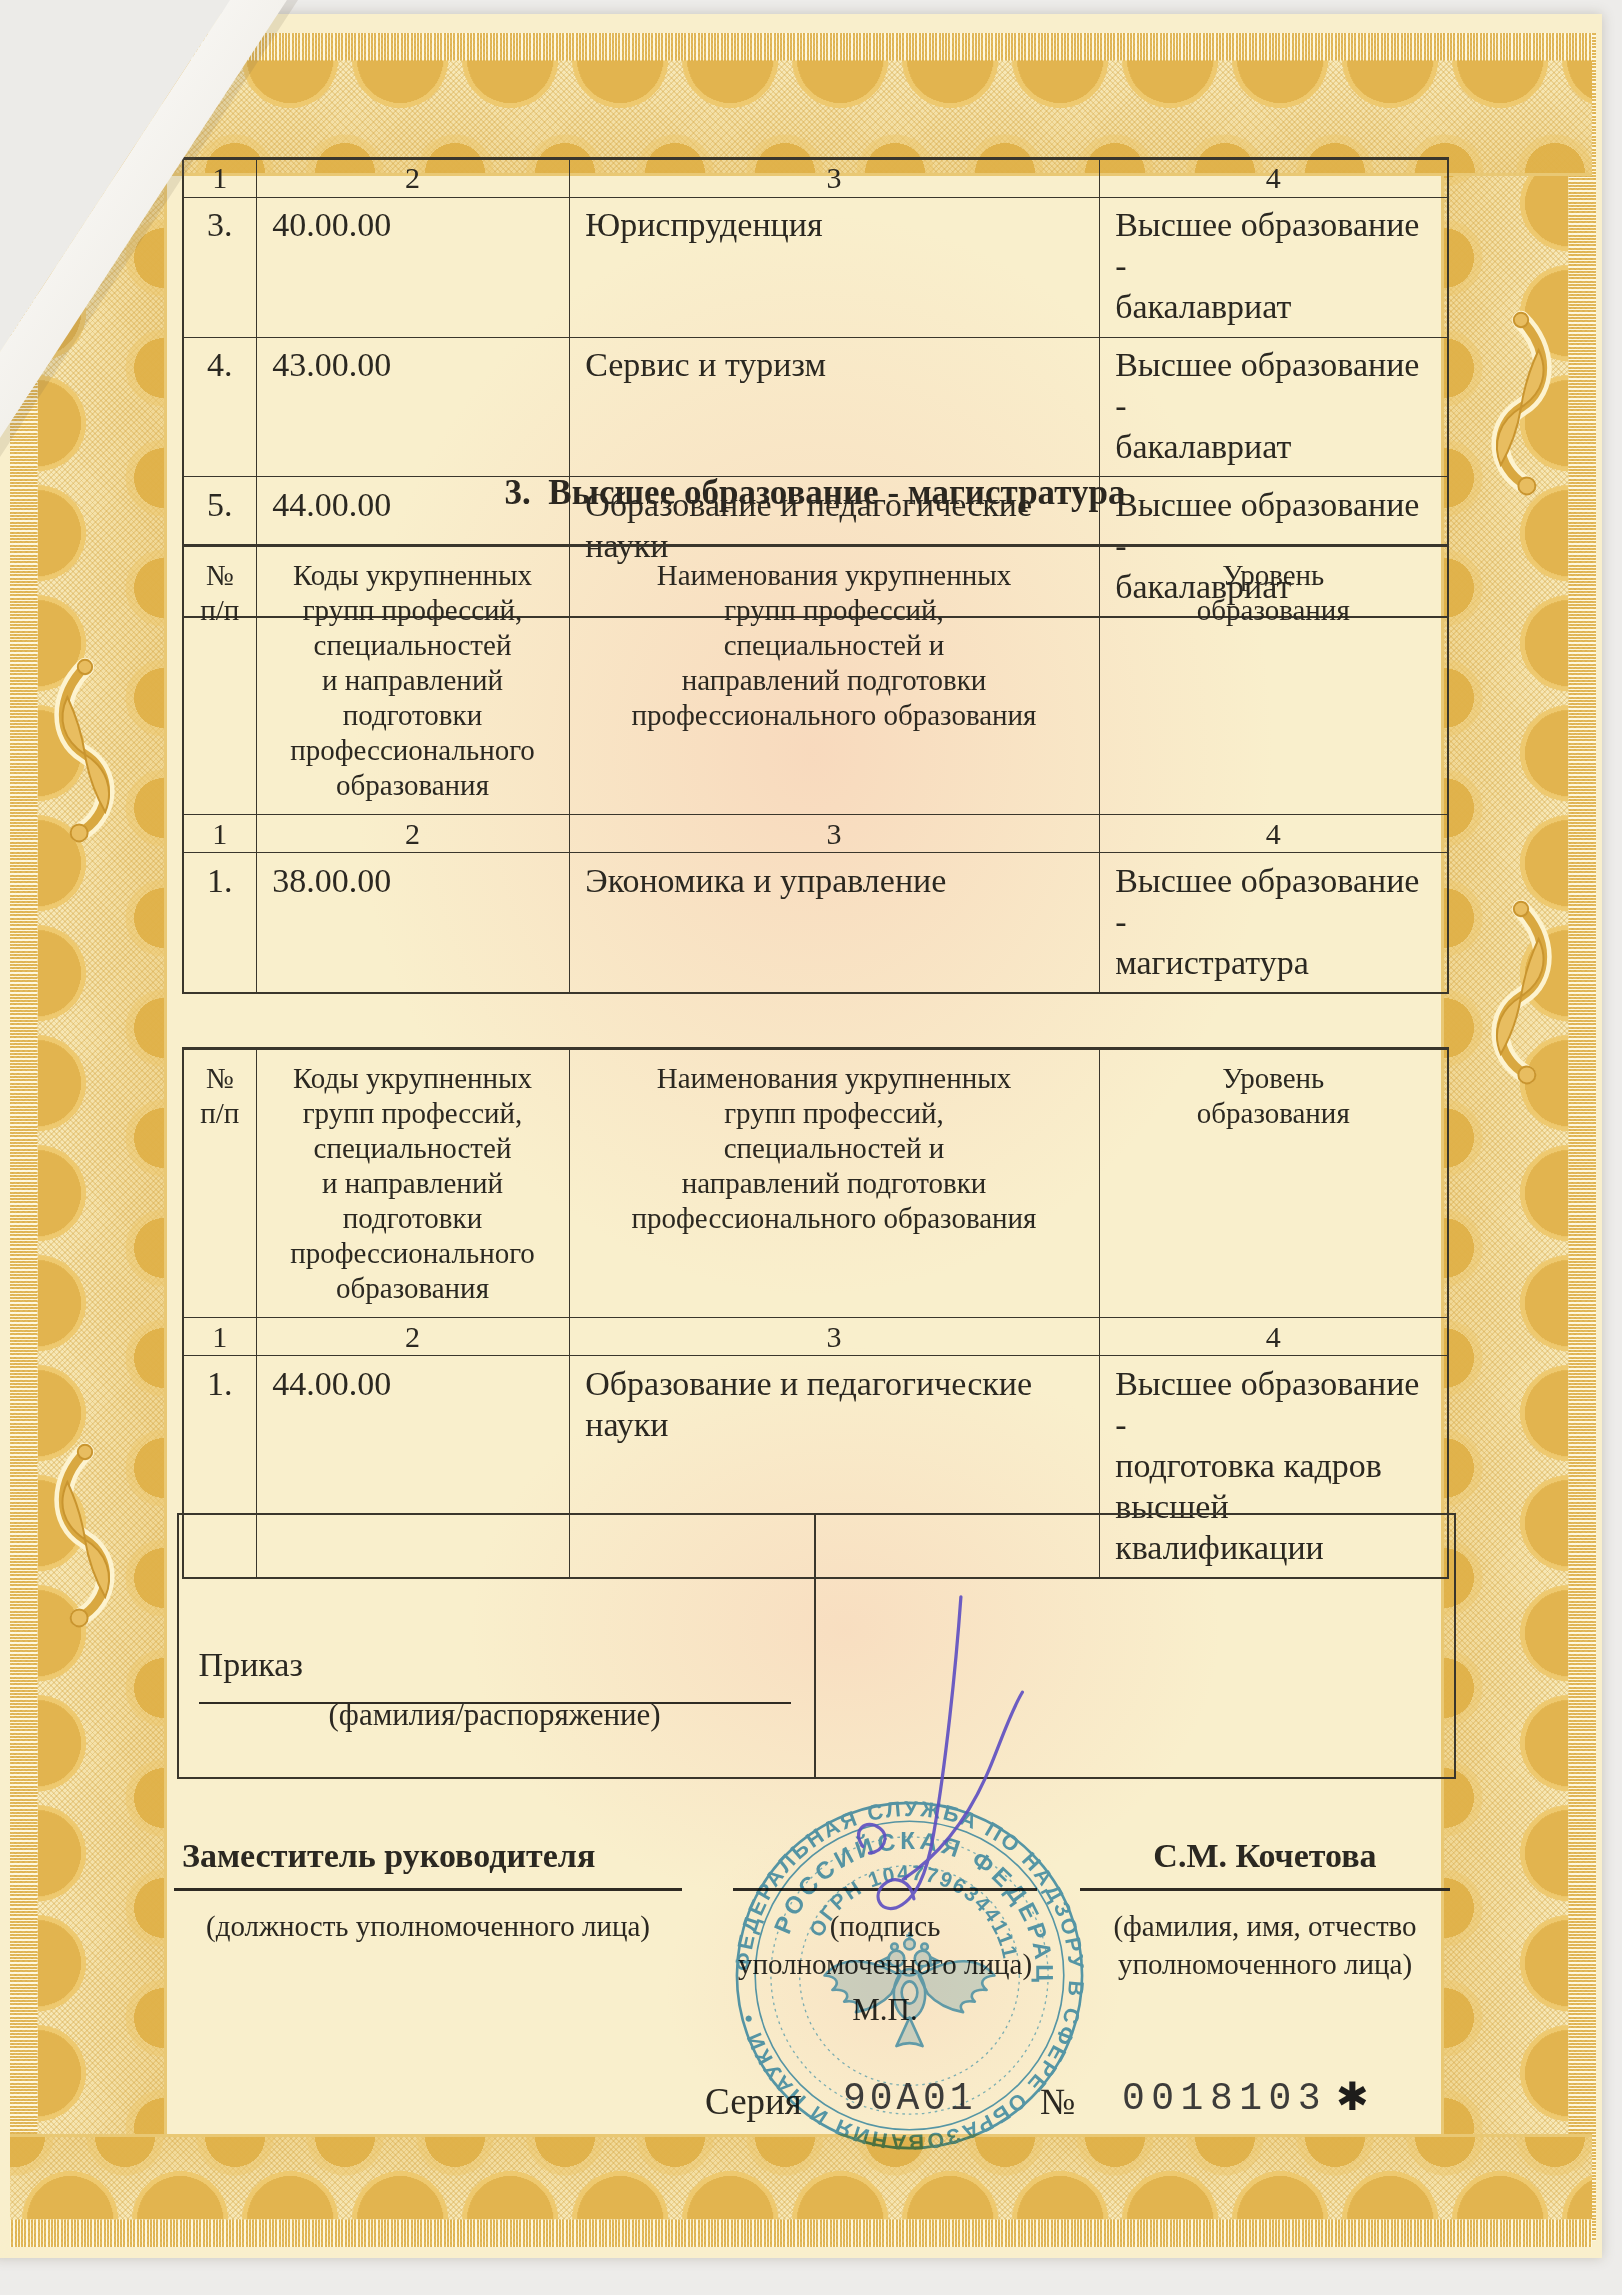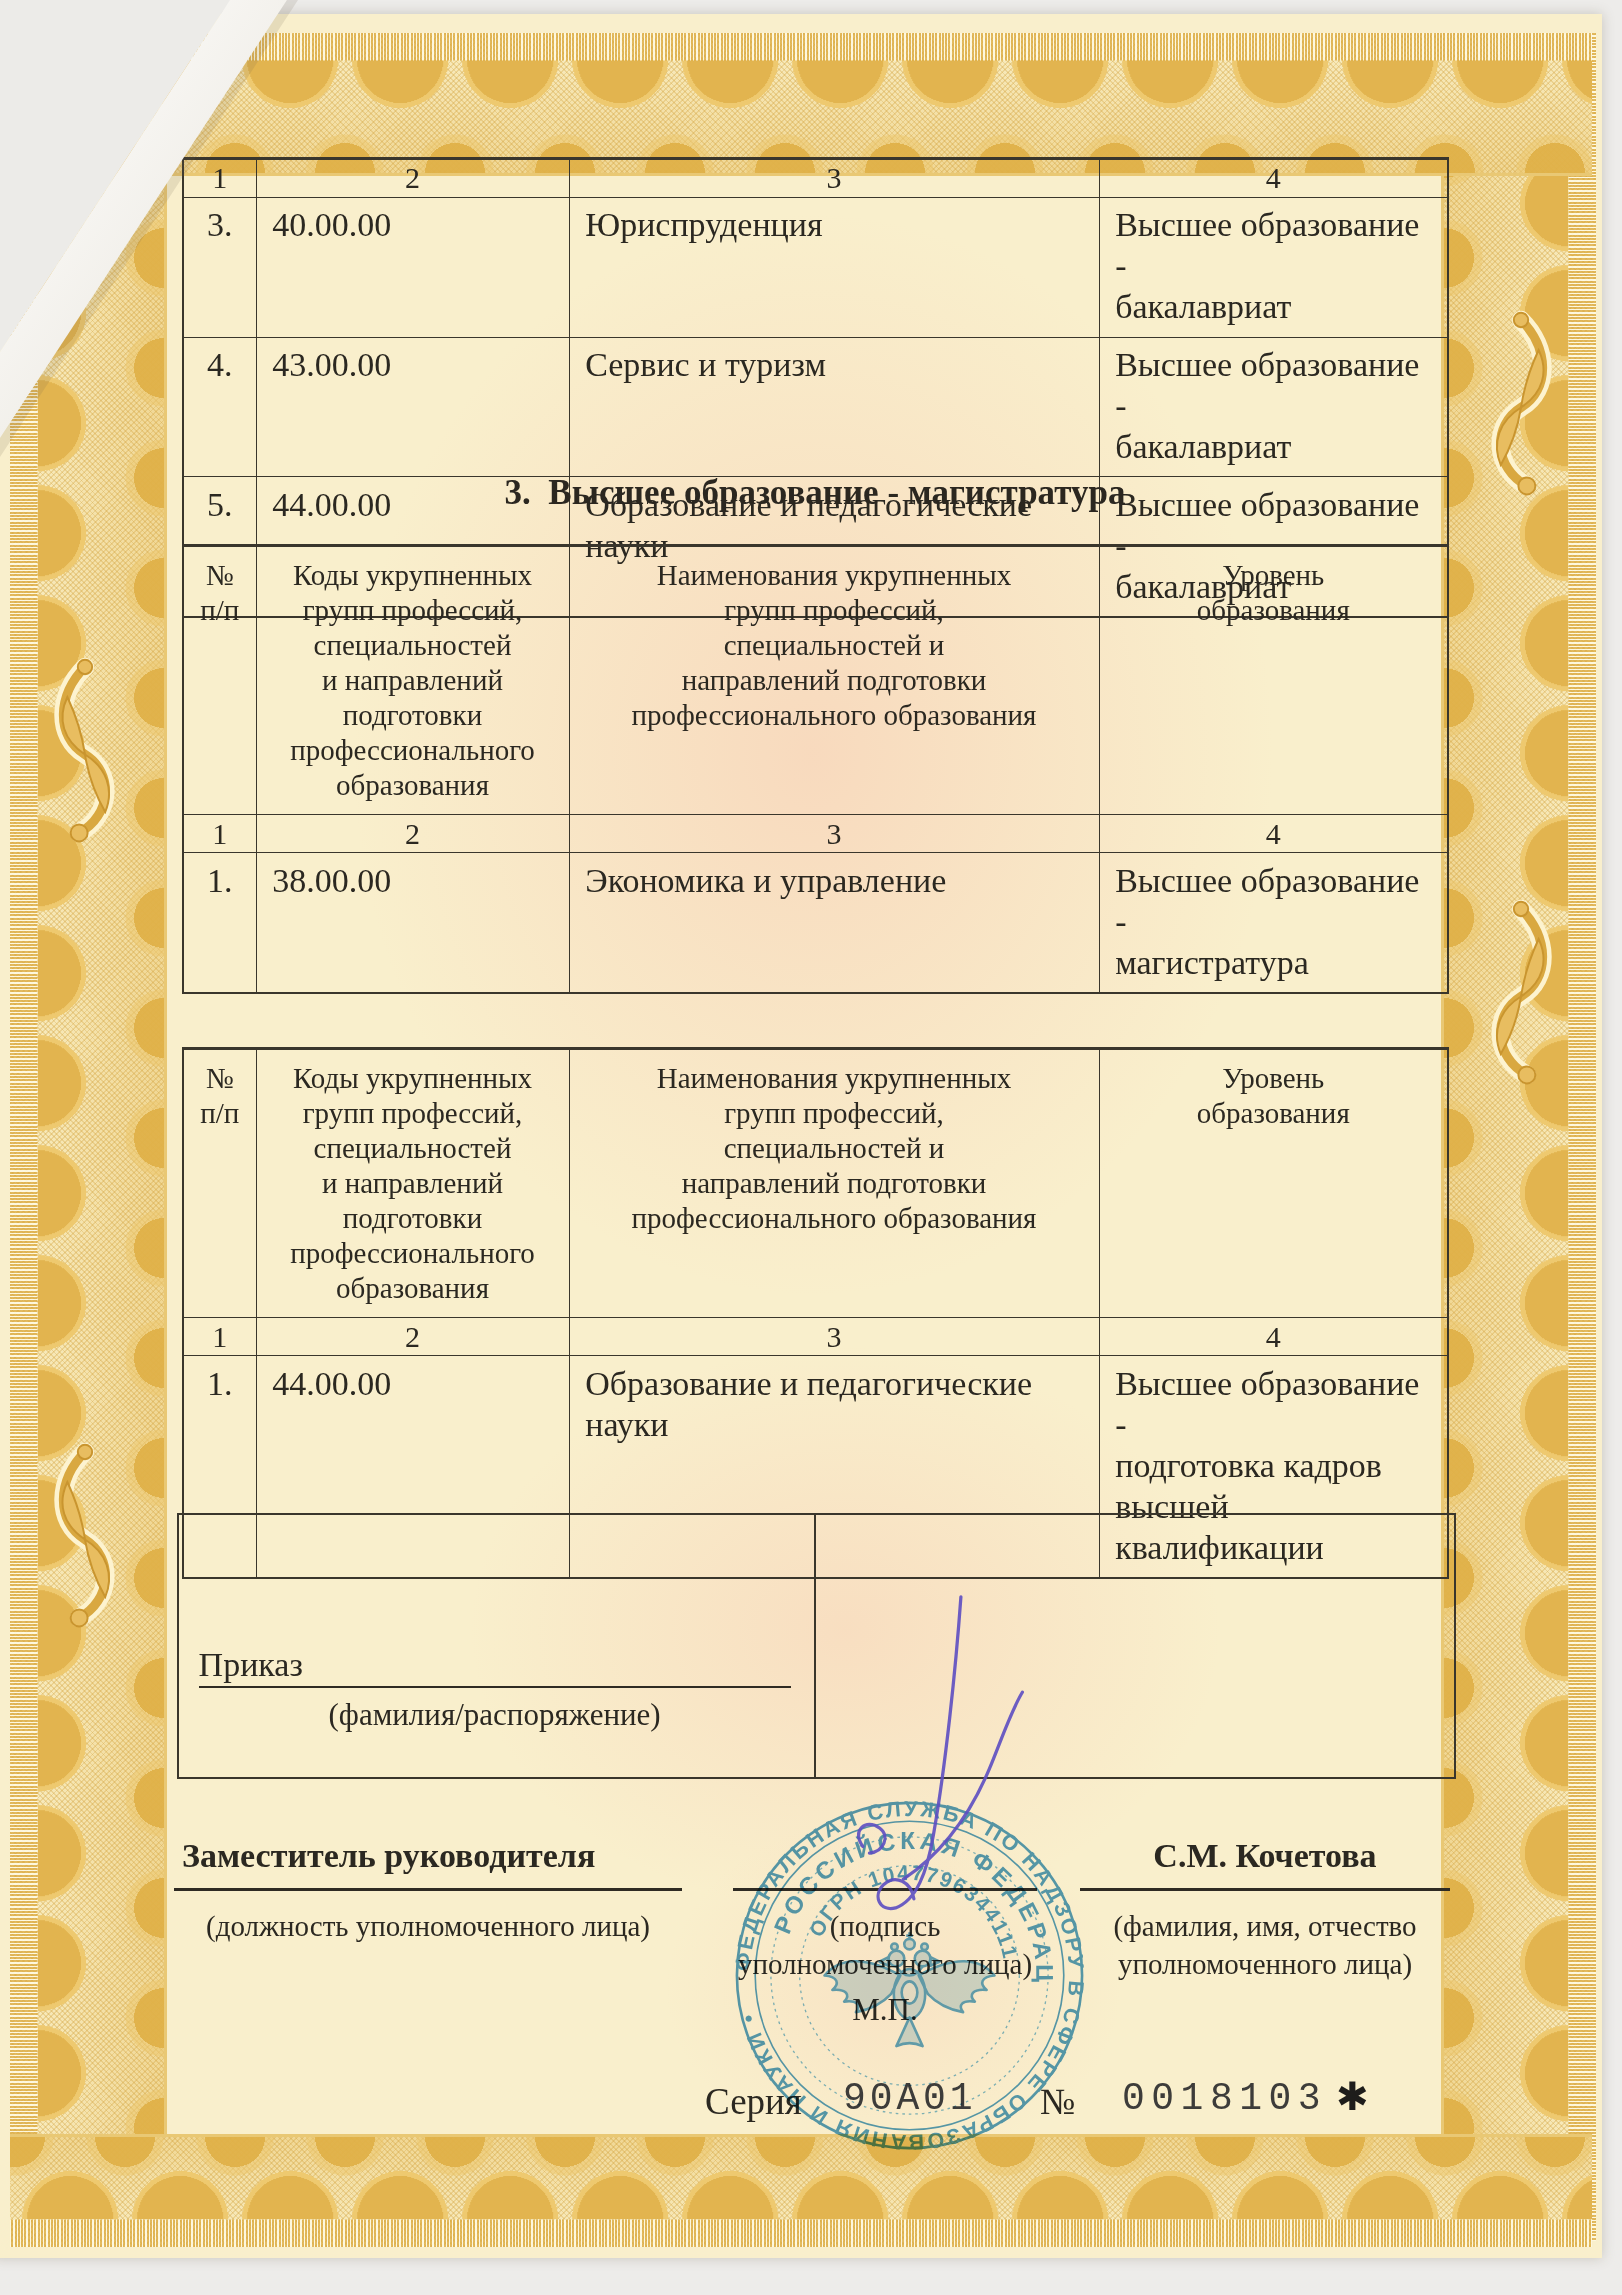--- a/index.html
+++ b/index.html
@@ -80,21 +80,21 @@
   .pre{white-space:pre-line;}
   
   .sec-title{
     position:absolute;left:182px;width:1266px;text-align:center;
     font-weight:bold;font-size:35px;line-height:50px;color:#2b2720;white-space:pre-line;
   }
   
   .order-box{position:absolute;left:177px;top:1513px;width:1275px;height:262px;border:2px solid #3a362c;}
   .order-divider{position:absolute;left:635px;top:0;bottom:0;width:2px;background:#3a362c;}
   .order-label{position:absolute;left:22px;top:18.3px;font-size:33px;line-height:47px;white-space:pre-line;}
-  .order-value{position:absolute;left:19.6px;top:131px;width:592px;font-size:34px;padding-bottom:2px;border-bottom:2.6px solid #2f2b23;}
+  .order-value{position:absolute;left:19.6px;top:131px;width:592px;font-size:34px;padding-bottom:18px;border-bottom:2.6px solid #2f2b23;}
   .order-note{position:absolute;left:19.6px;top:182px;width:592px;text-align:center;font-size:31px;}
   .order-date{position:absolute;left:19.6px;top:220px;font-size:34px;}
   
   .sig-line{position:absolute;height:2.6px;background:#2f2b23;top:1888px;}
   .sig-line.l{left:174px;width:508px;}
   .sig-line.m{left:733px;width:304px;}
   .sig-line.r{left:1080px;width:370px;}
   .sig-position{position:absolute;left:182px;top:1837px;font-size:34px;font-weight:bold;}
   .sig-name{position:absolute;left:1080px;top:1837px;width:370px;text-align:center;font-size:34px;font-weight:bold;}
   .sig-cap{position:absolute;top:1907px;font-size:29px;line-height:38px;text-align:center;white-space:pre-line;}

